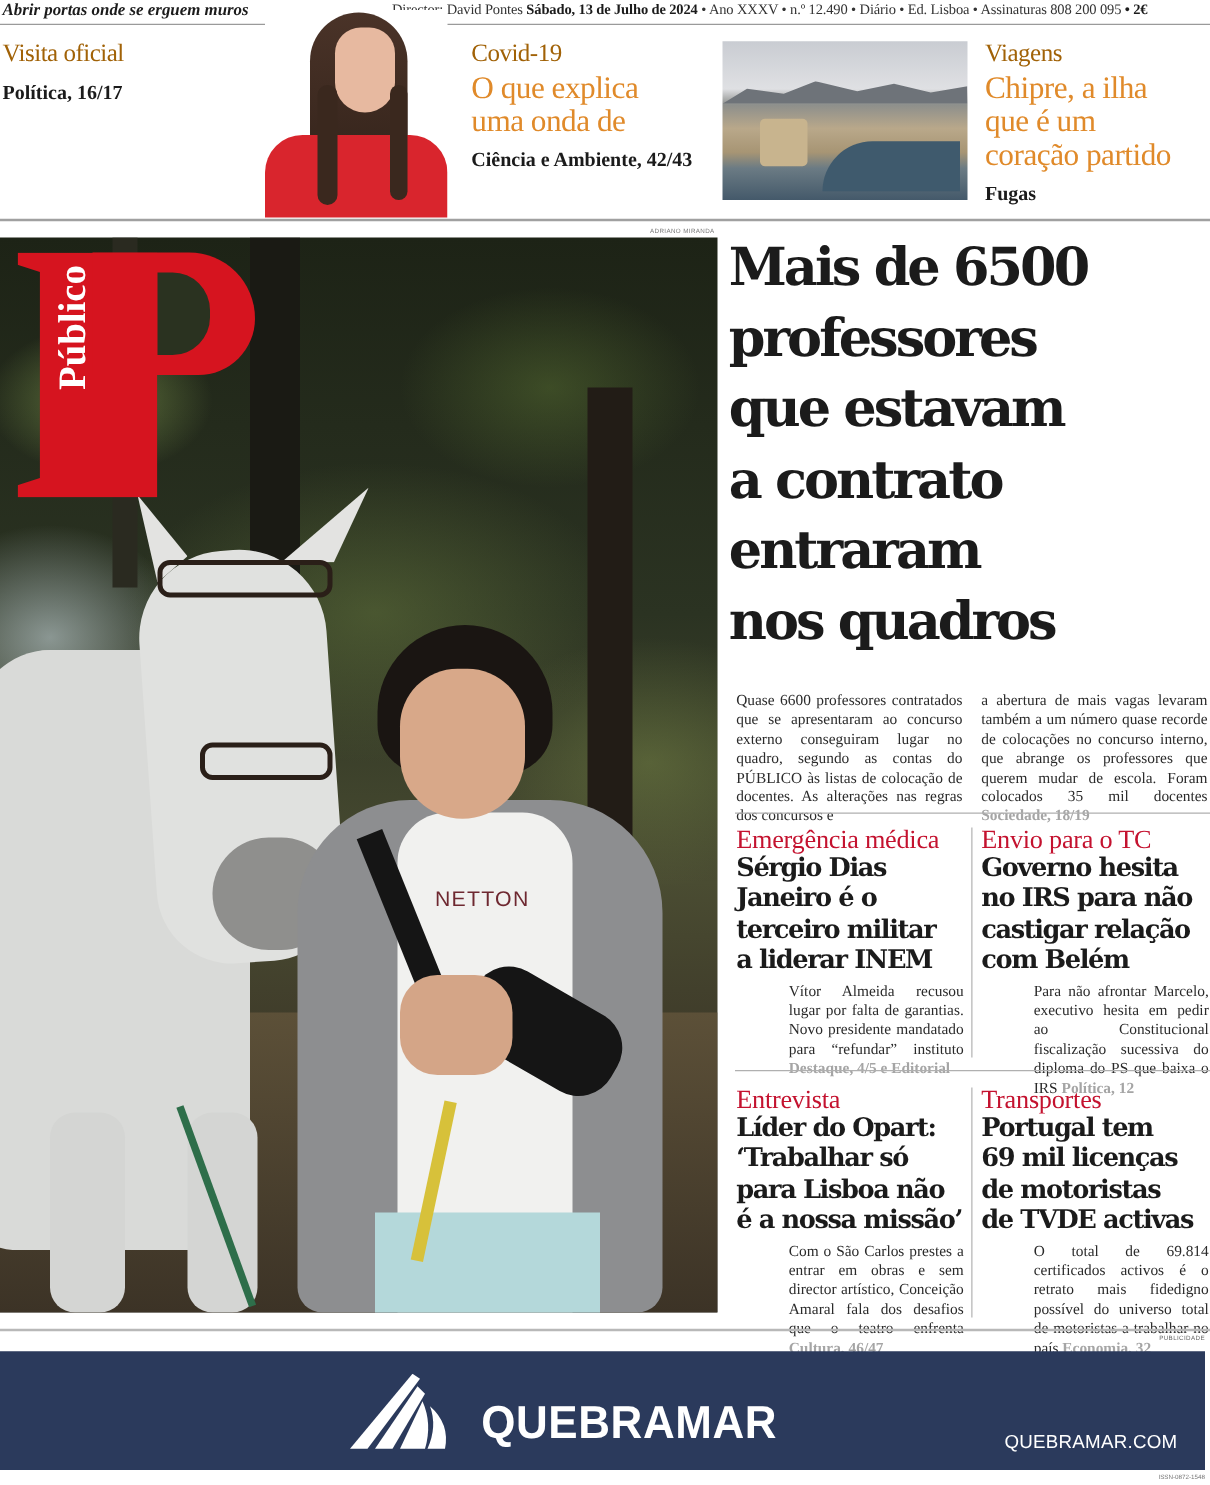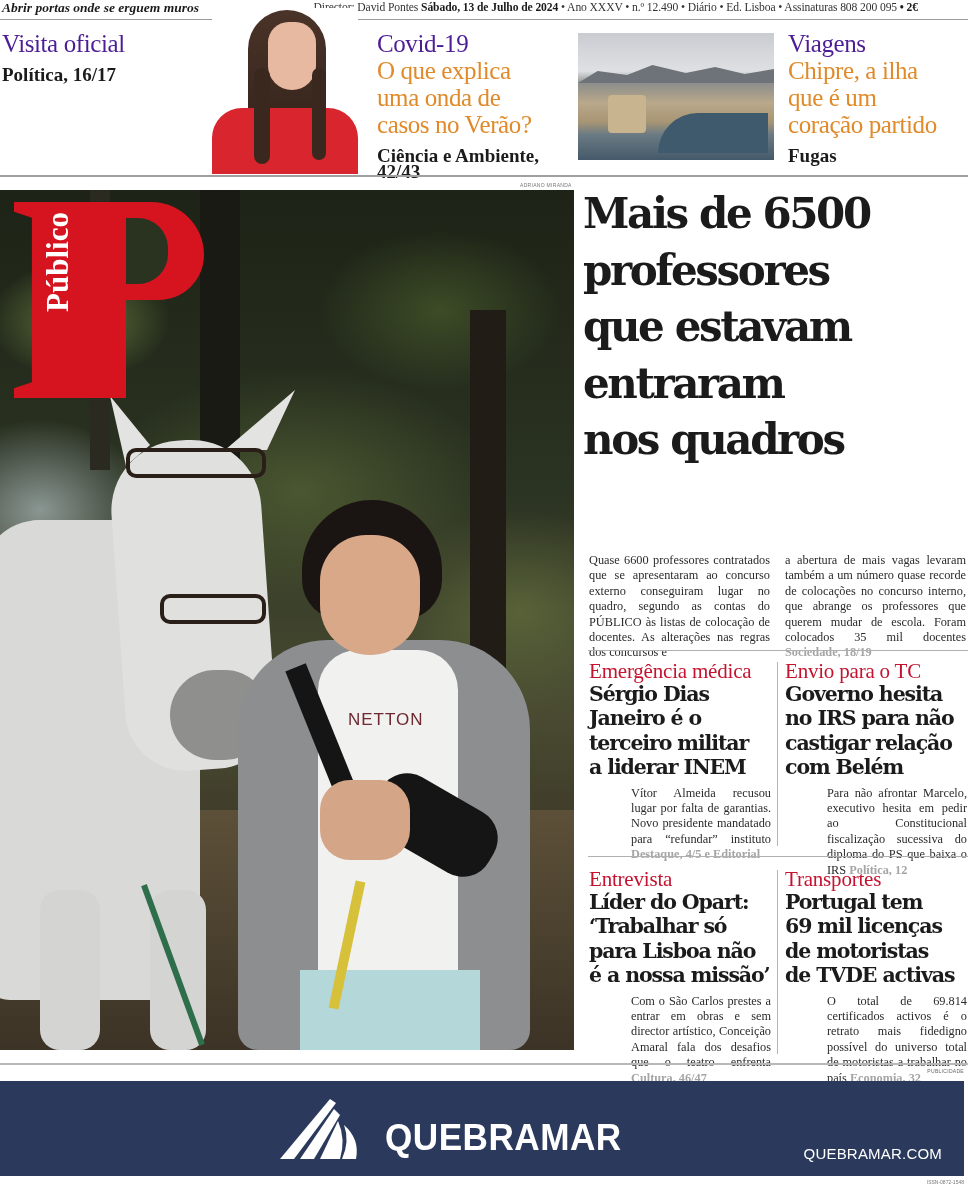--- a/index.html
+++ b/index.html
@@ -8,23 +8,23 @@
 
   
   .topstrip { position: absolute; left: 0; top: 0; width: 922px; height: 18px; }
   .slogan { position: absolute; left: 2px; top: 0; font-family: "Liberation Serif", serif; font-style: italic; font-weight: bold; font-size: 13.5px; line-height: 16px; color: #1b1b1b; }
   .masthead-info { position: absolute; right: 4px; top: 1px; font-family: "Liberation Serif", serif; font-size: 11.6px; line-height: 14px; color: #333; white-space: nowrap; letter-spacing: -0.1px; }
   .masthead-info b { font-weight: bold; color: #1b1b1b; }
   .rule { position: absolute; background: #9a9a9a; height: 1px; }
 
   
   .teaser { position: absolute; font-family: "Liberation Serif", serif; }
-  .teaser .kicker { color: #4c1d95; font-size: 25px; line-height: 27px; letter-spacing: -0.4px; }
+  .teaser .kicker { color: #a16207; font-size: 20px; line-height: 27px; letter-spacing: -0.4px; }
   .teaser .headline { color: #e08a2a; font-size: 25px; line-height: 27px; letter-spacing: -0.4px; }
-  .teaser .section { font-weight: bold; font-size: 19px; line-height: 16px; margin-top: 10px; color: #1b1b1b; }
+  .teaser .section { font-weight: bold; font-size: 16px; line-height: 16px; margin-top: 10px; color: #1b1b1b; }
 
   .photo { position: absolute; overflow: hidden; }
   .photo-leonor { left: 212px; top: 8px; width: 146px; height: 166px; background: linear-gradient(#ffffff 0%, #ffffff 40%, #fff 100%); }
   .photo-leonor .hair { position: absolute; left: 36px; top: 2px; width: 78px; height: 160px; border-radius: 40px 40px 12px 12px; background: linear-gradient(#4a3328, #2f2018); }
   .photo-leonor .face { position: absolute; left: 56px; top: 14px; width: 48px; height: 68px; border-radius: 24px 24px 28px 28px; background: #e7b9a0; }
   .photo-leonor .jacket { position: absolute; left: 0; top: 100px; width: 146px; height: 70px; border-radius: 30px 30px 0 0; background: #d9252d; }
   .photo-leonor .hairfront { position: absolute; left: 42px; top: 60px; width: 16px; height: 96px; border-radius: 8px; background: #3a281e; }
   .photo-leonor .hairfront2 { position: absolute; left: 100px; top: 60px; width: 14px; height: 92px; border-radius: 8px; background: #3a281e; }
 
   .photo-cyprus { left: 578px; top: 33px; width: 196px; height: 127px; background: linear-gradient(#c9ccd2 0%, #dfe0e3 30%, #8d8f8c 40%, #b9a88a 55%, #a79574 70%, #6b7b84 80%, #44596a 100%); }
@@ -123,21 +123,20 @@
   <div class="face"></div>
   <div class="hairfront"></div>
   <div class="hairfront2"></div>
 </div>
 
 <div class="teaser" style="left:377px; top:30px; width:200px;">
   <div class="kicker">Covid-19</div>
   <div class="headline">
     <div>O que explica</div>
     <div>uma onda de</div>
-    <div>casos no Verão?</div>
   </div>
   <div class="section">Ciência e Ambiente, 42/43</div>
 </div>
 
 <div class="photo photo-cyprus">
   <div class="mount"></div>
   <div class="castle"></div>
   <div class="harbor"></div>
 </div>
 
@@ -188,20 +187,21 @@
     <div class="counter"></div>
     <div class="logo-word">Público</div>
   </div>
 
 </div>
 
 <div class="main-headline">
   <div>Mais de 6500</div>
   <div>professores</div>
   <div>que estavam</div>
+  <div>a contrato</div>
   <div>entraram</div>
   <div>nos quadros</div>
 </div>
 <div class="lead" style="left:589px;">Quase 6600 professores contratados que se apresentaram ao concurso externo conseguiram lugar no quadro, segundo as contas do PÚBLICO às listas de colocação de docentes. As alterações nas regras dos concursos e</div>
 <div class="lead" style="left:785px;">
   <span>a abertura de mais vagas levaram também a um número quase recorde de colocações no concurso interno, que abrange os professores que querem mudar de escola. Foram colocados 35 mil docentes</span>
   <span class="ref">Sociedade, 18/19</span>
 </div>
 
 <div class="rule" style="left:588px; top:650px; width:380px; background:#b0b0b0;"></div>

